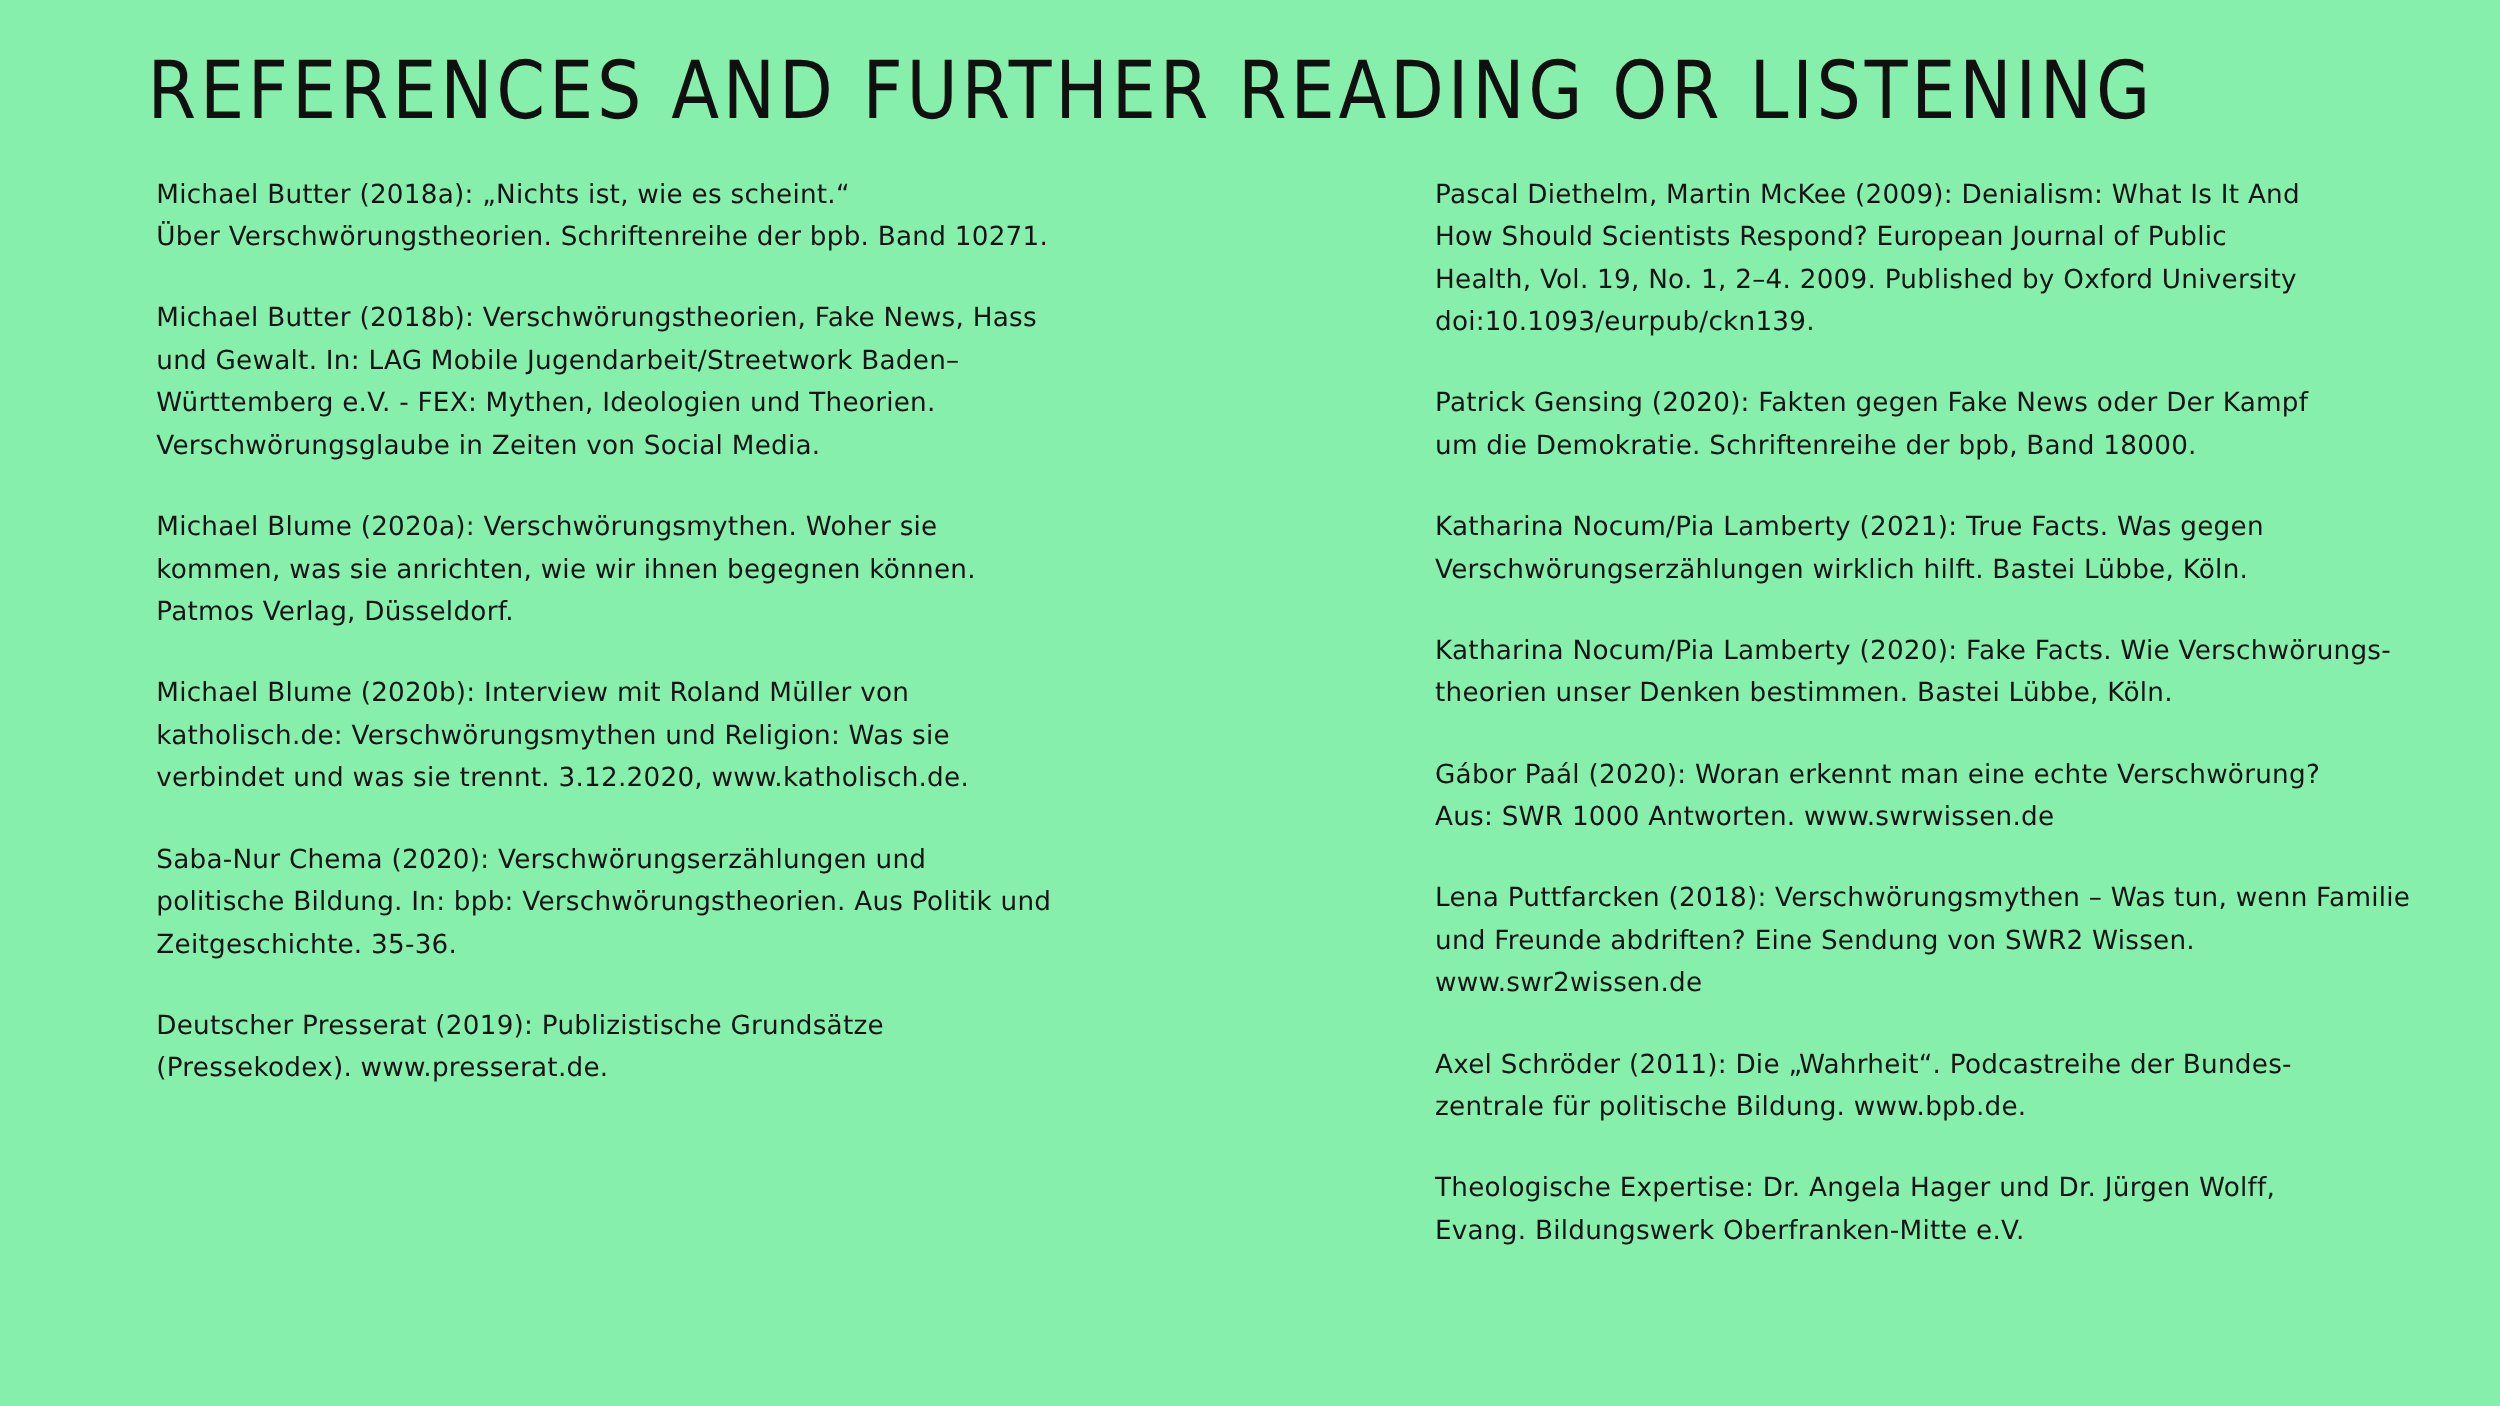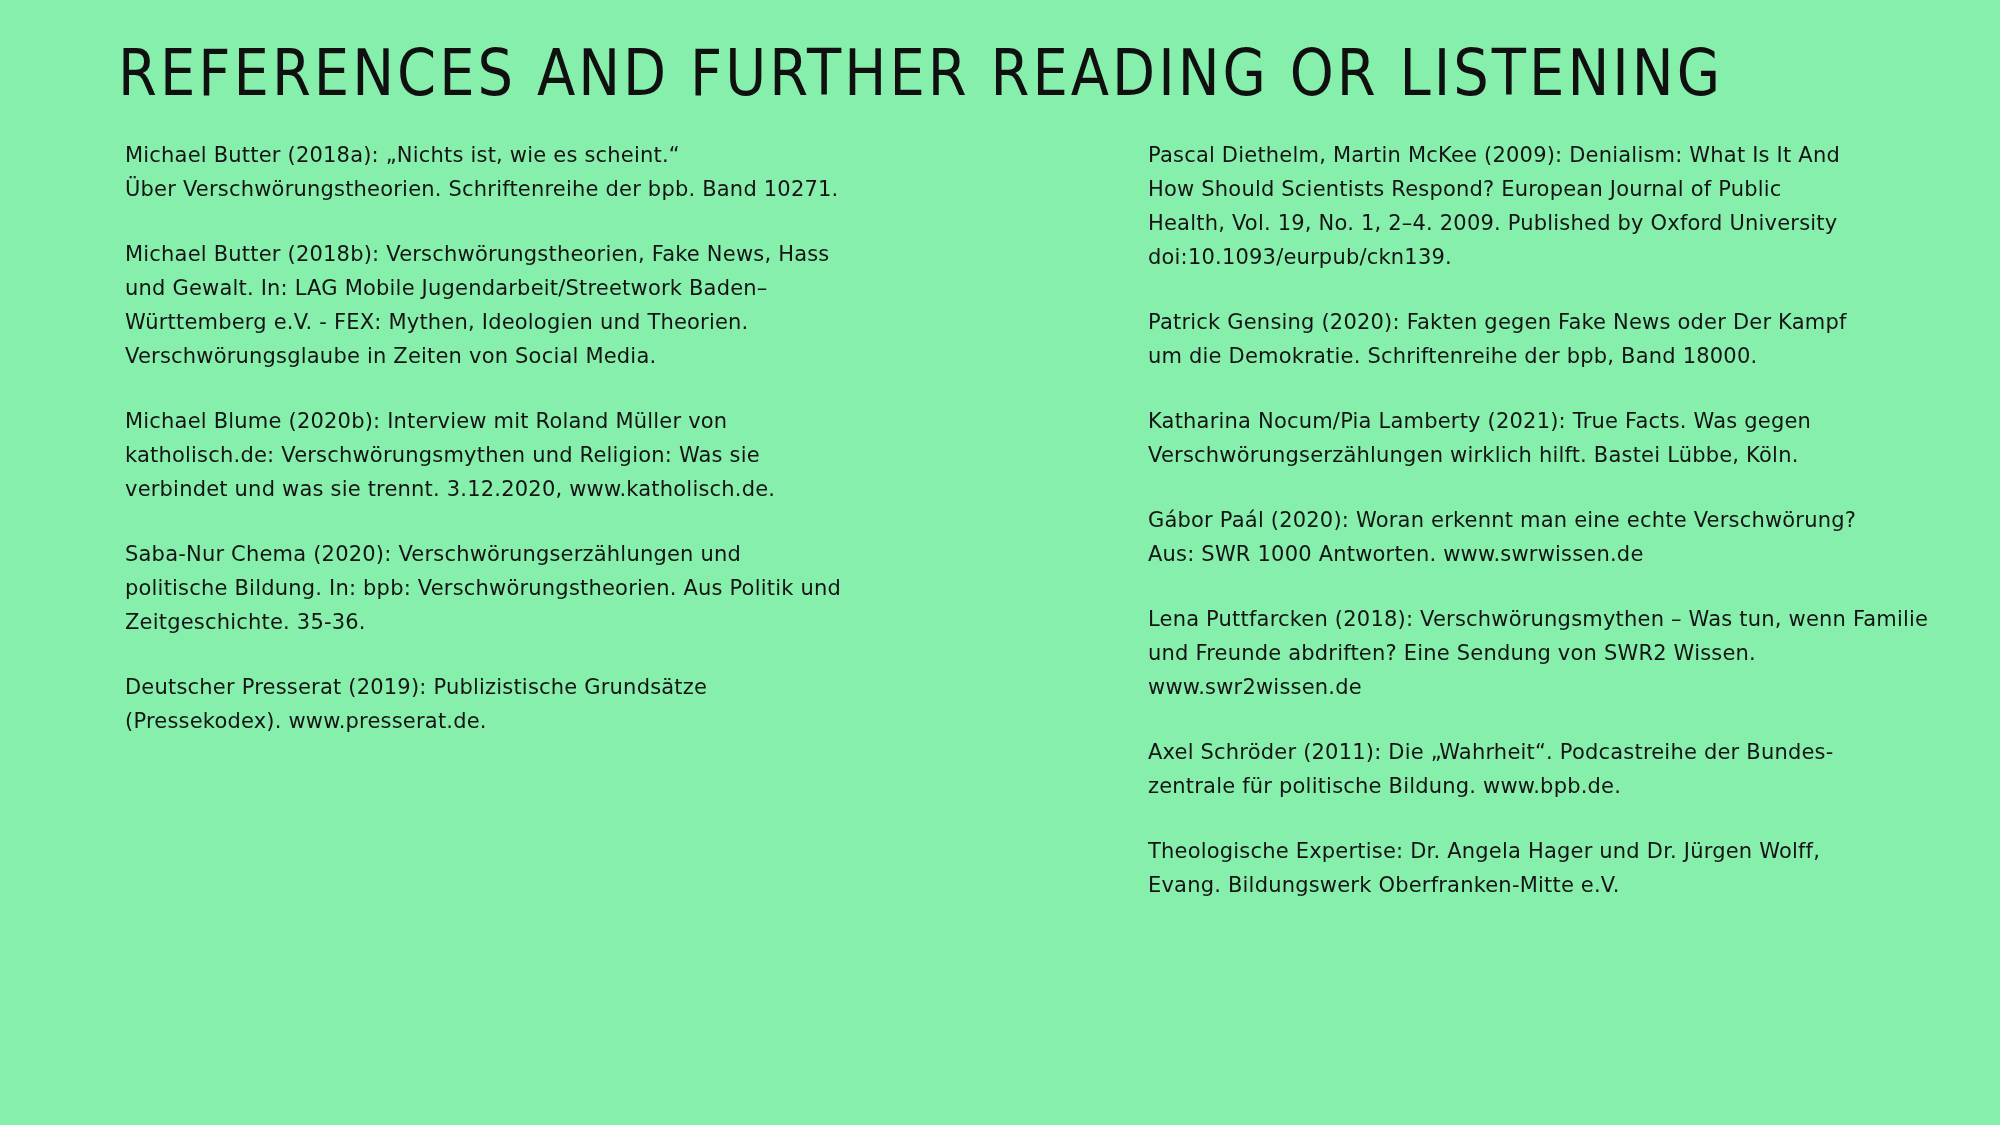--- a/index.html
+++ b/index.html
@@ -57,39 +57,44 @@
 <div class="page">
   <h1 class="title">REFERENCES AND FURTHER READING OR LISTENING</h1>
 
   <div class="col col-left">
     <p class="ref">Michael Butter (2018a): „Nichts ist, wie es scheint.“
 Über Verschwörungstheorien. Schriftenreihe der bpb. Band 10271.</p>
     <p class="ref">Michael Butter (2018b): Verschwörungstheorien, Fake News, Hass
 und Gewalt. In: LAG Mobile Jugendarbeit/Streetwork Baden–
 Württemberg e.V. - FEX: Mythen, Ideologien und Theorien.
 Verschwörungsglaube in Zeiten von Social Media.</p>
+    <p class="ref">Michael Blume (2020a): Verschwörungsmythen. Woher sie
+kommen, was sie anrichten, wie wir ihnen begegnen können.
+Patmos Verlag, Düsseldorf.</p>
     <p class="ref">Michael Blume (2020b): Interview mit Roland Müller von
 katholisch.de: Verschwörungsmythen und Religion: Was sie
 verbindet und was sie trennt. 3.12.2020, www.katholisch.de.</p>
     <p class="ref">Saba-Nur Chema (2020): Verschwörungserzählungen und
 politische Bildung. In: bpb: Verschwörungstheorien. Aus Politik und
 Zeitgeschichte. 35-36.</p>
     <p class="ref">Deutscher Presserat (2019): Publizistische Grundsätze
 (Pressekodex). www.presserat.de.</p>
   </div>
 
   <div class="col col-right">
     <p class="ref">Pascal Diethelm, Martin McKee (2009): Denialism: What Is It And
 How Should Scientists Respond? European Journal of Public
 Health, Vol. 19, No. 1, 2–4. 2009. Published by Oxford University
 doi:10.1093/eurpub/ckn139.</p>
     <p class="ref">Patrick Gensing (2020): Fakten gegen Fake News oder Der Kampf
 um die Demokratie. Schriftenreihe der bpb, Band 18000.</p>
     <p class="ref">Katharina Nocum/Pia Lamberty (2021): True Facts. Was gegen
 Verschwörungserzählungen wirklich hilft. Bastei Lübbe, Köln.</p>
+    <p class="ref">Katharina Nocum/Pia Lamberty (2020): Fake Facts. Wie Verschwörungs-
+theorien unser Denken bestimmen. Bastei Lübbe, Köln.</p>
     <p class="ref">Gábor Paál (2020): Woran erkennt man eine echte Verschwörung?
 Aus: SWR 1000 Antworten. www.swrwissen.de</p>
     <p class="ref">Lena Puttfarcken (2018): Verschwörungsmythen – Was tun, wenn Familie
 und Freunde abdriften? Eine Sendung von SWR2 Wissen.
 www.swr2wissen.de</p>
     <p class="ref">Axel Schröder (2011): Die „Wahrheit“. Podcastreihe der Bundes-
 zentrale für politische Bildung. www.bpb.de.</p>
     <p class="ref">Theologische Expertise: Dr. Angela Hager und Dr. Jürgen Wolff,
 Evang. Bildungswerk Oberfranken-Mitte e.V.</p>
   </div>

